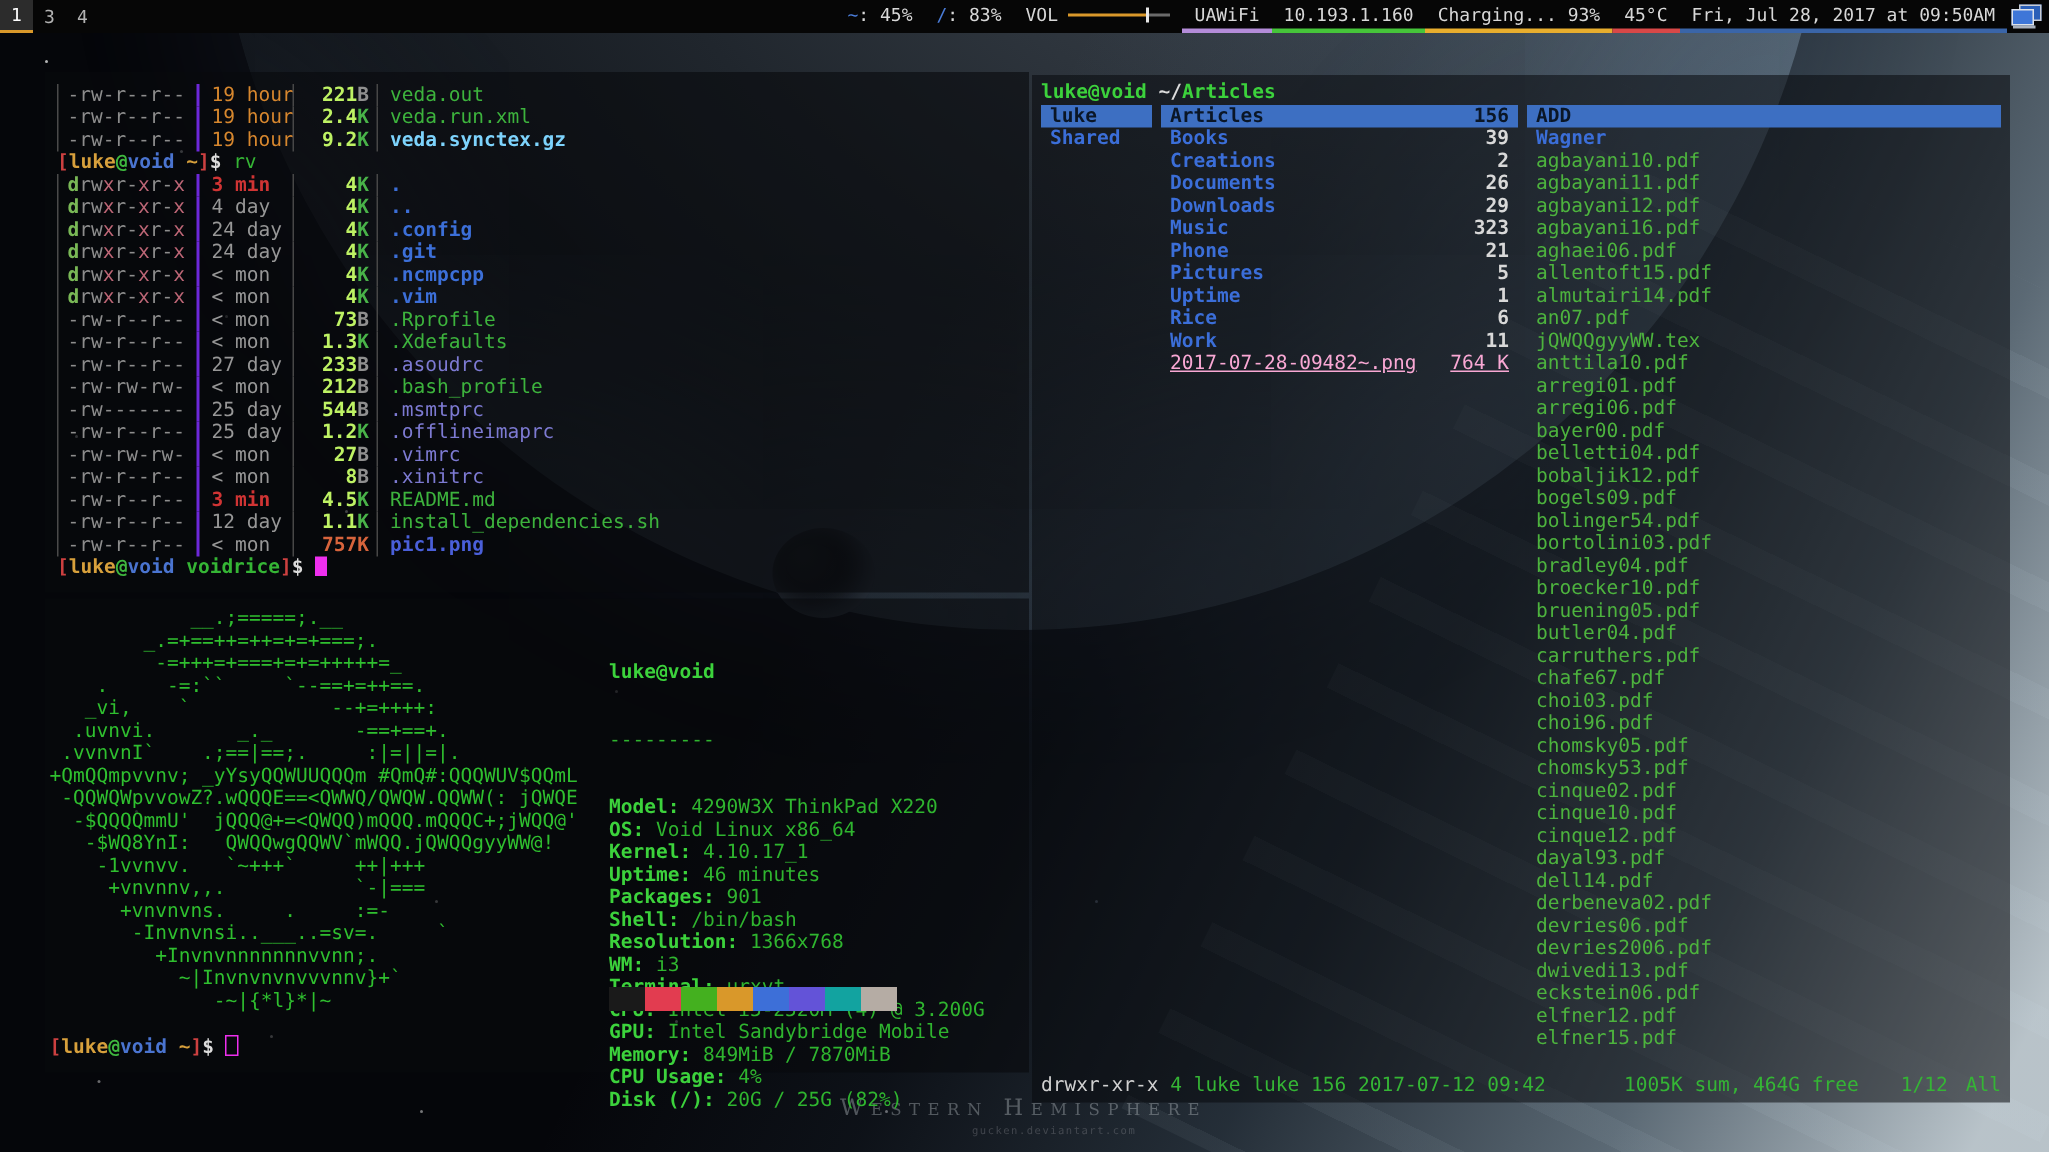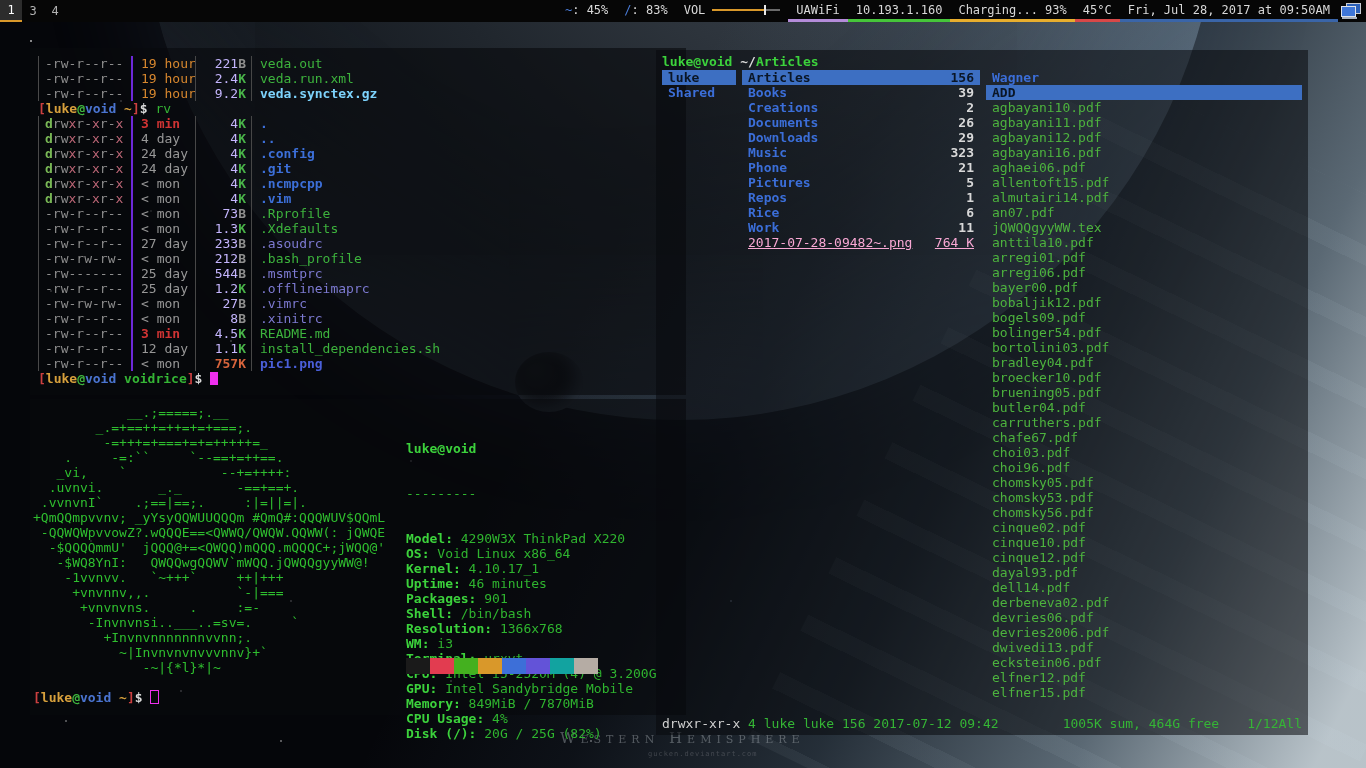--- a/index.html
+++ b/index.html
@@ -58,21 +58,21 @@
   .perm{padding-left:6px;}
   .ltime{border-left:2px solid #6d28d9;padding-left:8px;}
   .lsize{border-left:1px solid #474747;text-align:right;padding-right:5px;}
   .lname{border-left:1px solid #474747;padding-left:8px;}
   .p-d{color:#79b856;font-weight:bold;}
   .p-x{color:#bd6676;}
   .p-n{color:#8d8d8d;}
   .t-gray{color:#979797;}
   .t-red{color:#d03434;font-weight:bold;}
   .t-orange{color:#d7872e;}
-  .s-num{color:#c4b5fd;font-weight:normal;}
+  .s-num{color:#bef264;font-weight:bold;}
   .s-k{color:#49b349;font-weight:bold;}
   .s-b{color:#8f8f8f;font-weight:bold;}
   .s-hot{color:#d7643c;font-weight:bold;}
   .f-green{color:#3db33d;}
   .f-dir{color:#3c6fd8;font-weight:bold;}
   .f-violet{color:#7d7ad2;}
   .f-red{color:#7dd3fc;font-weight:bold;}
   .f-img{color:#4a5fd9;font-weight:bold;}
   .prompt{height:15px;white-space:pre;}
   .b{font-weight:bold;}
@@ -91,21 +91,21 @@
     color:#2fbf2f;white-space:pre;}
   #fetch-info{position:absolute;left:376px;top:12px;white-space:pre;}
   .nf-line{height:15px;}
   .nf-label{color:#3cd23c;font-weight:bold;}
   .nf-val{color:#2fb52f;}
   #palette{position:absolute;left:376px;top:259px;display:flex;}
   .pal{width:24px;height:16px;}
   #term2-prompt{position:absolute;left:3px;bottom:10px;}
 
   
-  #ranger{left:656px;top:50px;width:652px;height:685px;box-sizing:border-box;background:rgba(8,9,13,.55);
+  #ranger{left:688px;top:50px;width:652px;height:685px;box-sizing:border-box;background:rgba(8,9,13,.55);
     padding:4px 6px;display:flex;flex-direction:column;}
   #rg-title{height:15px;white-space:pre;}
   #rg-cols{flex:1;display:flex;gap:6px;overflow:hidden;margin-top:1px;}
   #rg-parents{width:74px;}
   #rg-dirs{width:238px;}
   #rg-files{flex:1;overflow:hidden;}
   .rg-row{height:15px;display:flex;justify-content:space-between;padding:0 6px;white-space:pre;overflow:hidden;}
   .rg-dirname{color:#3b6ed8;font-weight:bold;}
   .rg-filename{color:#4db33e;}
   .rg-count{color:#d8d8d8;font-weight:bold;}
@@ -236,69 +236,69 @@
         </div>
       <div id="rg-dirs">
           <div class="rg-row rg-sel"><span class="rg-dirname">Articles</span><span class="rg-count">156</span></div>
           <div class="rg-row"><span class="rg-dirname">Books</span><span class="rg-count">39</span></div>
           <div class="rg-row"><span class="rg-dirname">Creations</span><span class="rg-count">2</span></div>
           <div class="rg-row"><span class="rg-dirname">Documents</span><span class="rg-count">26</span></div>
           <div class="rg-row"><span class="rg-dirname">Downloads</span><span class="rg-count">29</span></div>
           <div class="rg-row"><span class="rg-dirname">Music</span><span class="rg-count">323</span></div>
           <div class="rg-row"><span class="rg-dirname">Phone</span><span class="rg-count">21</span></div>
           <div class="rg-row"><span class="rg-dirname">Pictures</span><span class="rg-count">5</span></div>
-          <div class="rg-row"><span class="rg-dirname">Repos</span><span class="rg-count">1</span></div>
+          <div class="rg-row"><span class="rg-dirname">Uptime</span><span class="rg-count">1</span></div>
           <div class="rg-row"><span class="rg-dirname">Rice</span><span class="rg-count">6</span></div>
           <div class="rg-row"><span class="rg-dirname">Work</span><span class="rg-count">11</span></div>
           <div class="rg-row"><span class="rg-orange">2017-07-28-09482~.png</span><span class="rg-orange">764 K</span></div>
         </div>
       <div id="rg-files">
+          <div class="rg-row rg-sel"><span class="rg-dirname">ADD</span></div>
           <div class="rg-row"><span class="rg-dirname">Wagner</span></div>
-          <div class="rg-row rg-sel"><span class="rg-dirname">ADD</span></div>
           <div class="rg-row"><span class="rg-filename">agbayani10.pdf</span></div>
           <div class="rg-row"><span class="rg-filename">agbayani11.pdf</span></div>
           <div class="rg-row"><span class="rg-filename">agbayani12.pdf</span></div>
           <div class="rg-row"><span class="rg-filename">agbayani16.pdf</span></div>
           <div class="rg-row"><span class="rg-filename">aghaei06.pdf</span></div>
           <div class="rg-row"><span class="rg-filename">allentoft15.pdf</span></div>
           <div class="rg-row"><span class="rg-filename">almutairi14.pdf</span></div>
           <div class="rg-row"><span class="rg-filename">an07.pdf</span></div>
           <div class="rg-row"><span class="rg-filename">jQWQQgyyWW.tex</span></div>
           <div class="rg-row"><span class="rg-filename">anttila10.pdf</span></div>
           <div class="rg-row"><span class="rg-filename">arregi01.pdf</span></div>
           <div class="rg-row"><span class="rg-filename">arregi06.pdf</span></div>
           <div class="rg-row"><span class="rg-filename">bayer00.pdf</span></div>
+          <div class="rg-row"><span class="rg-filename">belletti04.pdf</span></div>
           <div class="rg-row"><span class="rg-filename">bobaljik12.pdf</span></div>
           <div class="rg-row"><span class="rg-filename">bogels09.pdf</span></div>
           <div class="rg-row"><span class="rg-filename">bolinger54.pdf</span></div>
           <div class="rg-row"><span class="rg-filename">bortolini03.pdf</span></div>
           <div class="rg-row"><span class="rg-filename">bradley04.pdf</span></div>
           <div class="rg-row"><span class="rg-filename">broecker10.pdf</span></div>
           <div class="rg-row"><span class="rg-filename">bruening05.pdf</span></div>
           <div class="rg-row"><span class="rg-filename">butler04.pdf</span></div>
           <div class="rg-row"><span class="rg-filename">carruthers.pdf</span></div>
           <div class="rg-row"><span class="rg-filename">chafe67.pdf</span></div>
           <div class="rg-row"><span class="rg-filename">choi03.pdf</span></div>
           <div class="rg-row"><span class="rg-filename">choi96.pdf</span></div>
           <div class="rg-row"><span class="rg-filename">chomsky05.pdf</span></div>
           <div class="rg-row"><span class="rg-filename">chomsky53.pdf</span></div>
-          <div class="rg-row"><span class="rg-filename">chomsky56.pdf</span></div>
           <div class="rg-row"><span class="rg-filename">cinque02.pdf</span></div>
           <div class="rg-row"><span class="rg-filename">cinque10.pdf</span></div>
           <div class="rg-row"><span class="rg-filename">cinque12.pdf</span></div>
           <div class="rg-row"><span class="rg-filename">dayal93.pdf</span></div>
           <div class="rg-row"><span class="rg-filename">dell14.pdf</span></div>
           <div class="rg-row"><span class="rg-filename">derbeneva02.pdf</span></div>
           <div class="rg-row"><span class="rg-filename">devries06.pdf</span></div>
           <div class="rg-row"><span class="rg-filename">devries2006.pdf</span></div>
           <div class="rg-row"><span class="rg-filename">dwivedi13.pdf</span></div>
           <div class="rg-row"><span class="rg-filename">eckstein06.pdf</span></div>
           <div class="rg-row"><span class="rg-filename">elfner12.pdf</span></div>
           <div class="rg-row"><span class="rg-filename">elfner15.pdf</span></div>
         </div>
     </div>
     <div id="rg-status">
       <span><span class="rg-white">drwxr-xr-x</span><span class="rg-green"> 4 luke luke 156 2017-07-12 09:42</span></span>
-      <span class="rg-green"><span>1005K sum, 464G free</span><span style="margin-left:28px">1/12</span><span style="margin-left:0">All</span></span>
+      <span class="rg-green"><span>1005K sum, 464G free</span><span style="margin-left:28px">1/12</span><span style="margin-left:12px">All</span></span>
     </div>
   </div>
 
 </div>
 
 </body></html>

